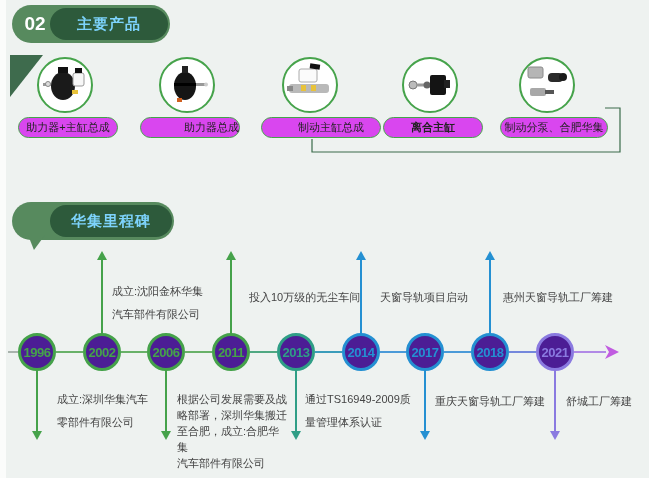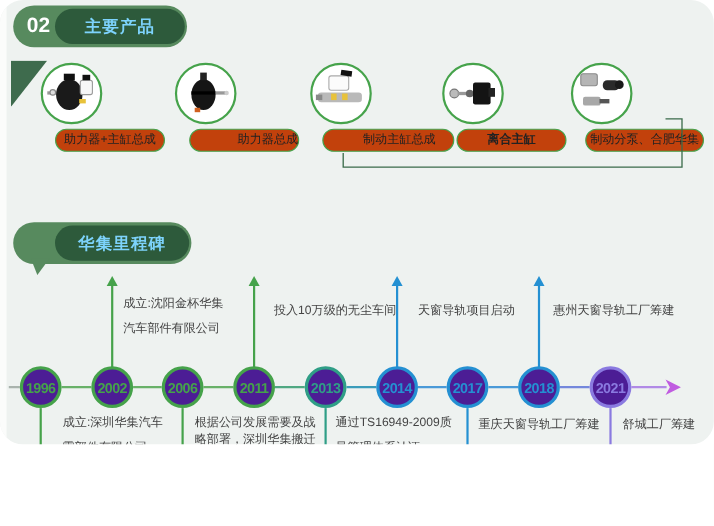--- a/index.html
+++ b/index.html
@@ -1,38 +1,38 @@
 <!DOCTYPE html>
 <html><head>
 <meta charset="utf-8">
 <style>
   html,body{margin:0;padding:0;background:#fff;}
-  .slide{position:relative;width:649px;height:404px;background:#eef2f0;overflow:hidden;
-         font-family:"Liberation Sans",sans-serif;border-radius:21px;}
+  .slide{position:relative;width:649px;height:478px;background:#eef2f0;overflow:hidden;
+         font-family:"Liberation Sans",sans-serif;}
   .left-strip{position:absolute;left:0;top:0;width:6px;height:100%;background:#fbfcfb;}
 
   
   .sec-header{position:absolute;height:38px;background:#578a5e;border-radius:19px;}
   .sec-header .num{position:absolute;left:0;top:0;width:46px;line-height:38px;text-align:center;
                    color:#fff;font-weight:bold;font-size:19px;}
   .title-pill{position:absolute;left:38px;top:3px;bottom:3px;right:2px;background:#2d5a3b;
               border-radius:16px;color:#7dd3fc;font-weight:bold;font-size:15px;
               display:flex;align-items:center;justify-content:center;letter-spacing:1px;}
   #h02{left:12px;top:5px;width:158px;}
   #h03{left:12px;top:202px;width:162px;}
   .tail{position:absolute;left:16px;top:33px;width:17px;height:15px;background:#578a5e;
         clip-path:polygon(0 0,100% 0,35% 100%);}
   .corner-tri{position:absolute;left:10px;top:55px;width:33px;height:42px;background:#3e6b4d;
               clip-path:polygon(0 0,100% 0,0 100%);}
 
   
   .prod-circle{position:absolute;top:57px;width:52px;height:52px;border:2px solid #46a34b;
                border-radius:50%;background:#fff;display:flex;align-items:center;justify-content:center;overflow:hidden;}
   .prod-label{position:absolute;top:117px;height:19px;border:1px solid #46a34b;border-radius:11px;
-              background:#c2410c;font-size:11px;color:#222;line-height:19px;text-align:center;margin-left:32px;}
+              background:#d946ef;font-size:11px;color:#222;line-height:19px;text-align:center;}
   .p0 .prod-circle{left:37px;}  .p0 .prod-label{left:18px;width:98px;}
   .p1 .prod-circle{left:159px;} .p1 .prod-label{left:140px;width:98px;text-align:right;}
   .p2 .prod-circle{left:282px;} .p2 .prod-label{left:261px;width:98px;padding-left:20px;}
   .p3 .prod-circle{left:402px;} .p3 .prod-label{left:383px;width:98px;font-weight:bold;}
   .p4 .prod-circle{left:519px;} .p4 .prod-label{left:500px;width:106px;}
 
   .overlay{position:absolute;left:0;top:0;pointer-events:none;}
 
   
   .timeline{position:absolute;left:0;top:240px;width:649px;height:238px;}
@@ -41,21 +41,21 @@
   .m5{left:361px;}.m6{left:425px;}.m7{left:490px;}.m8{left:555px;}
   .year-circle{position:absolute;left:-19px;top:93px;width:32px;height:32px;border:3px solid var(--c);
                border-radius:50%;background:#4c1d95;color:var(--c);font-weight:bold;font-size:13px;
                display:flex;align-items:center;justify-content:center;letter-spacing:-0.5px;}
   .arrow-up{position:absolute;left:-1px;top:20px;width:2px;height:74px;background:var(--c);}
   .arrow-up::before{content:"";position:absolute;top:-9px;left:-4px;width:0;height:0;
     border-left:5px solid transparent;border-right:5px solid transparent;border-bottom:9px solid var(--c);}
   .arrow-down{position:absolute;left:-1px;top:131px;width:2px;height:60px;background:var(--c);}
   .arrow-down::after{content:"";position:absolute;bottom:-9px;left:-4px;width:0;height:0;
     border-left:5px solid transparent;border-right:5px solid transparent;border-top:9px solid var(--c);}
-  .ml-text{position:absolute;font-size:11px;color:#444;white-space:pre-line;line-height:23px;}
+  .ml-text{position:absolute;font-size:11px;color:#444;white-space:pre-line;line-height:23px;margin-top:15px;}
   .above .ml-text{top:25px;}
   .below .ml-text{top:133px;}
   .single .ml-text{white-space:nowrap;}
   .above.single .ml-text{top:31px;}
   .below.single .ml-text{top:135px;}
   .m0 .ml-text{left:20px;width:116px;}
   .m1 .ml-text{left:10px;width:116px;}
   .m2 .ml-text{left:11px;width:112px;line-height:16px;top:136px;}
   .m3 .ml-text{left:18px;}
   .m4 .ml-text{left:9px;width:130px;}

